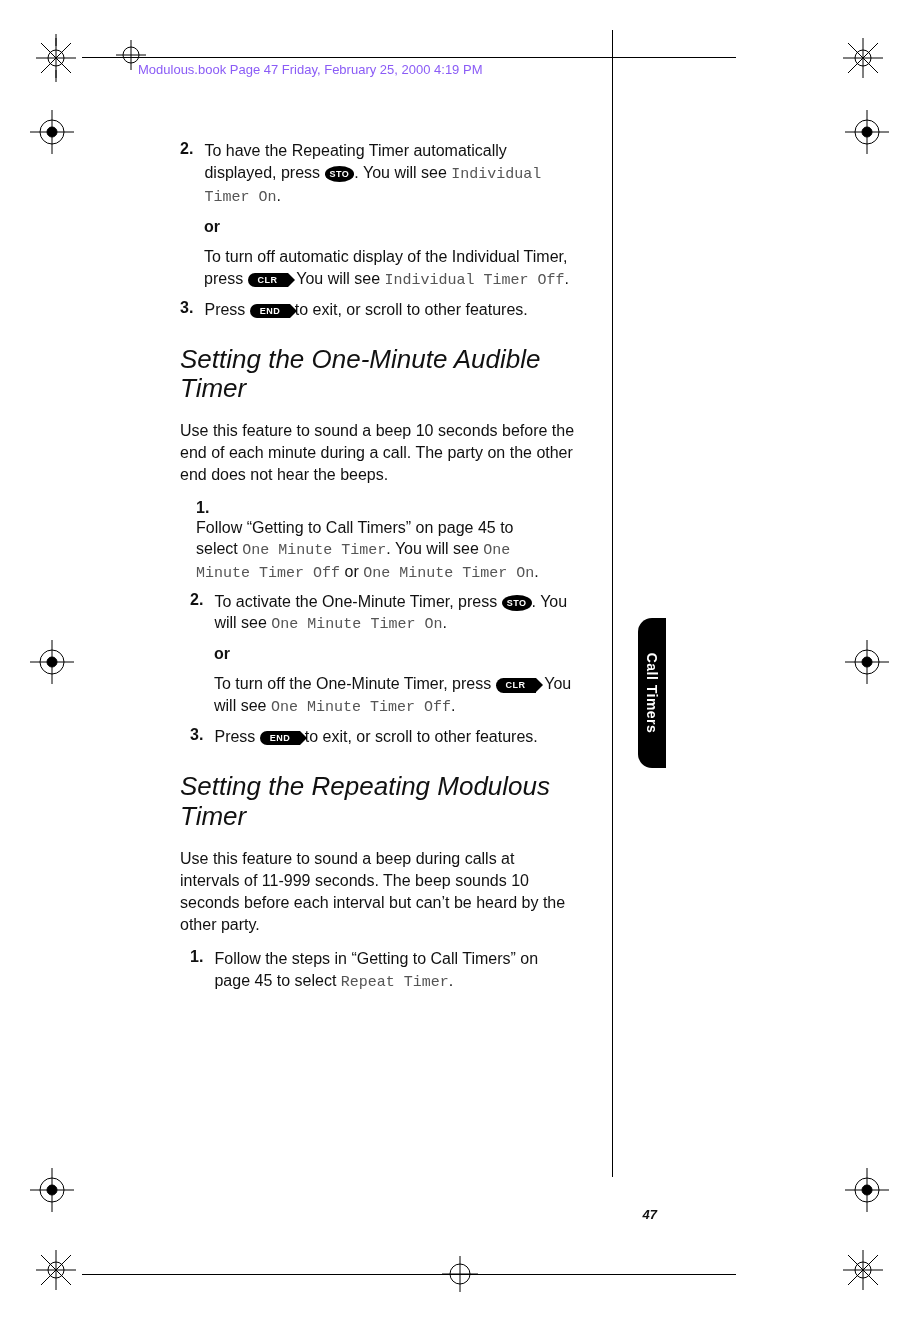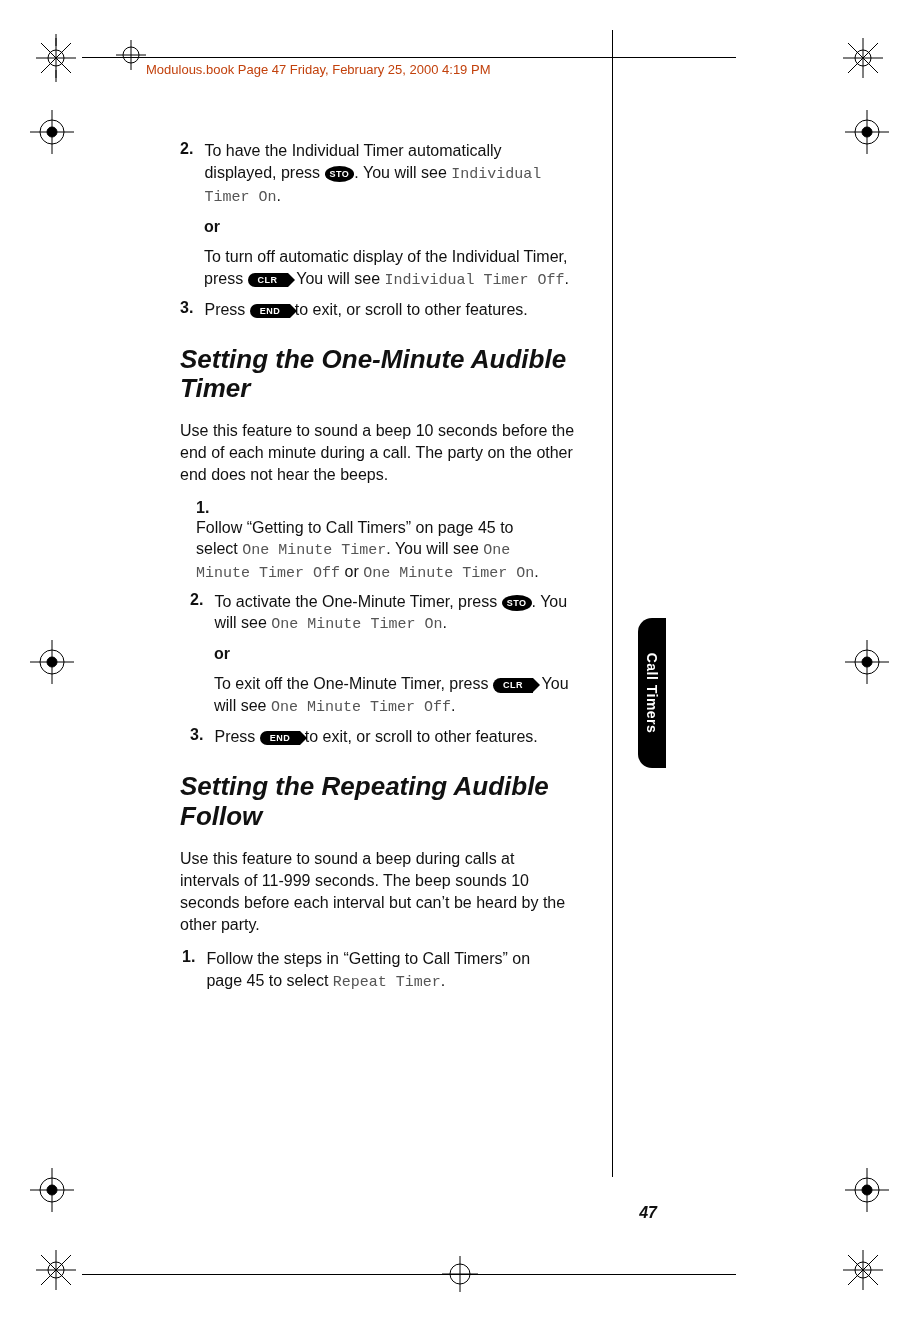--- a/index.html
+++ b/index.html
@@ -18,23 +18,23 @@
   }
 
   
   .regmark { position: absolute; }
   .regmark svg { display: block; }
   .sunburst { position: absolute; }
   .crossline { position: absolute; background: #000; }
   .header-text {
     position: absolute;
     top: 62px;
-    left: 146px;
+    left: 138px;
     font-size: 13px;
-    color: #c2410c;
+    color: #8b5cf6;
   }
 
   .content {
     position: absolute;
     top: 140px;
     left: 180px;
     width: 398px;
   }
 
   .list-block { margin: 0 0 6px 0; }
@@ -91,21 +91,21 @@
 
   .display-font {
     font-family: "Courier New", monospace;
     font-size: 15px;
     letter-spacing: 0px;
     color: #555;
   }
 
   h2.section-title {
     font-style: italic;
-    font-weight: bold;
+    font-weight: normal;
     font-size: 26px;
     margin: 24px 0 10px 0;
     line-height: 1.15;
     font-family: Arial, Helvetica, sans-serif;
   }
 
   p.body {
     font-size: 16px;
     line-height: 1.38;
     margin: 16px 0 12px 0;
@@ -130,21 +130,21 @@
     font-size: 14px;
     letter-spacing: 0.5px;
   }
 
   .page-num {
     position: absolute;
     bottom: 110px;
     right: 262px;
     font-style: italic;
     font-weight: bold;
-    font-size: 16px;
+    font-size: 13px;
   }
 
   .center-v-rule {
     position: absolute;
     top: 30px;
     bottom: 155px;
     left: 612px;
     width: 0;
     border-left: 1px solid #000;
   }
@@ -293,21 +293,21 @@
 
   <div class="tab">
     <span>Call Timers</span>
   </div>
 
   <div class="content">
 
     <div class="list-block">
       <span class="list-num">2.</span>
       <span class="list-body">
-        <span>To have the Individual Timer automatically displayed, press </span>
+        <span>To have the Repeating Timer automatically displayed, press </span>
         <span class="keycap keycap-oval">STO</span><span>. You will see </span>
         <span class="display-font">Individual Timer On</span><span>.</span>
       </span>
     </div>
     <div class="or-line">or</div>
     <div class="para-in-item">
       <span>To turn off automatic display of the Individual Timer, press </span>
       <span class="keycap keycap-arrowed">CLR</span><span>. You will see </span>
       <span class="display-font">Individual Timer Off</span><span>.</span>
     </div>
@@ -334,38 +334,38 @@
     <div class="list-block" style="margin-left:10px;margin-top:0;">
       <span class="list-num">2.</span>
       <span class="list-body">
         <span>To activate the One-Minute Timer, press </span>
         <span class="keycap keycap-oval">STO</span><span>. You will see </span>
         <span class="display-font">One Minute Timer On</span><span>.</span>
       </span>
     </div>
     <div class="or-line" style="margin-left:34px;">or</div>
     <div class="para-in-item" style="margin-left:34px;">
-      <span>To exit off the One-Minute Timer, press </span>
+      <span>To turn off the One-Minute Timer, press </span>
       <span class="keycap keycap-arrowed">CLR</span><span>. You will see </span>
       <span class="display-font">One Minute Timer Off</span><span>.</span>
     </div>
 
     <div class="list-block" style="margin-left:10px;margin-top:6px;">
       <span class="list-num">3.</span>
       <span class="list-body">
         <span>Press </span>
         <span class="keycap keycap-arrowed">END</span>
         <span> to exit, or scroll to other features.</span>
       </span>
     </div>
 
-    <h2 class="section-title">Setting the Repeating Audible Follow</h2>
+    <h2 class="section-title">Setting the Repeating Modulous Timer</h2>
     <p class="body">Use this feature to sound a beep during calls at intervals of 11-999 seconds. The beep sounds 10 seconds before each interval but can’t be heard by the other party.</p>
 
-    <div class="list-block" style="margin-left:2px;">
+    <div class="list-block" style="margin-left:10px;">
       <span class="list-num">1.</span>
       <span class="list-body">
         <span>Follow the steps in “Getting to Call Timers” on page 45 to select </span><span class="display-font">Repeat Timer</span><span>.</span>
       </span>
     </div>
 
   </div>
 
   <div class="page-num">47</div>
 

